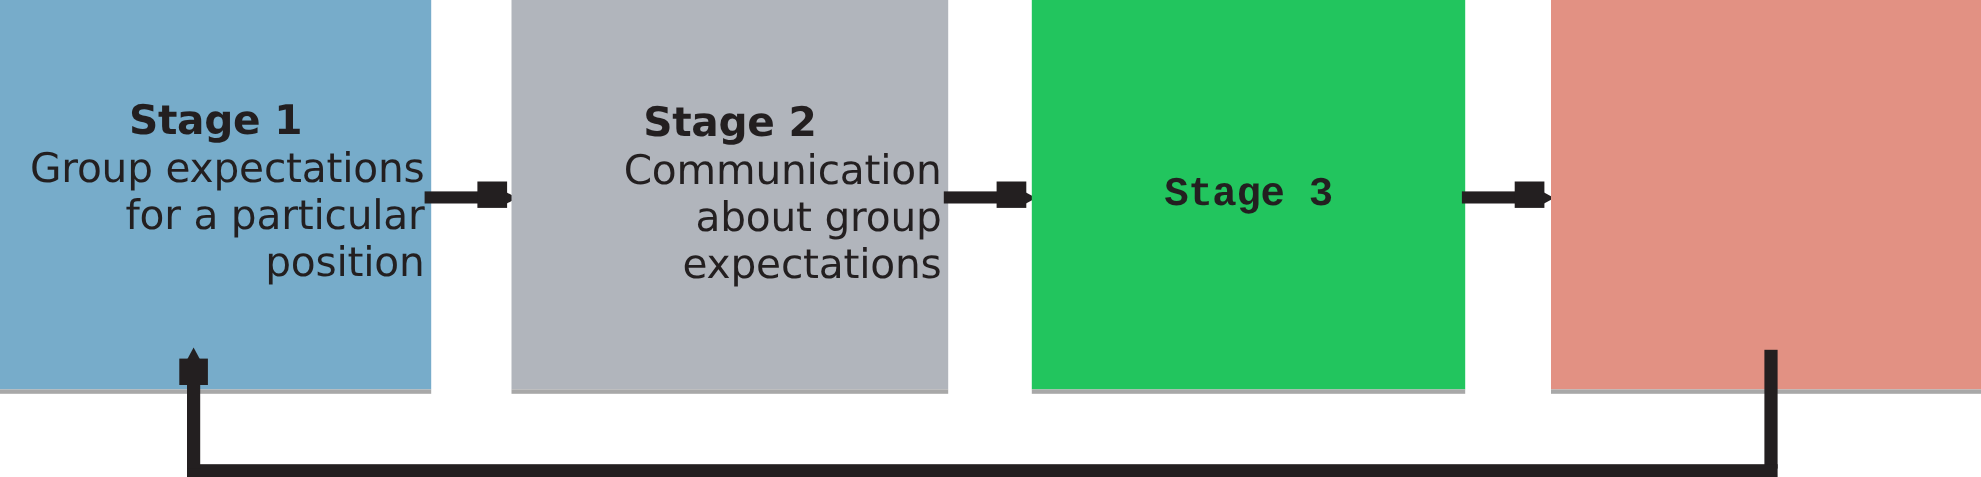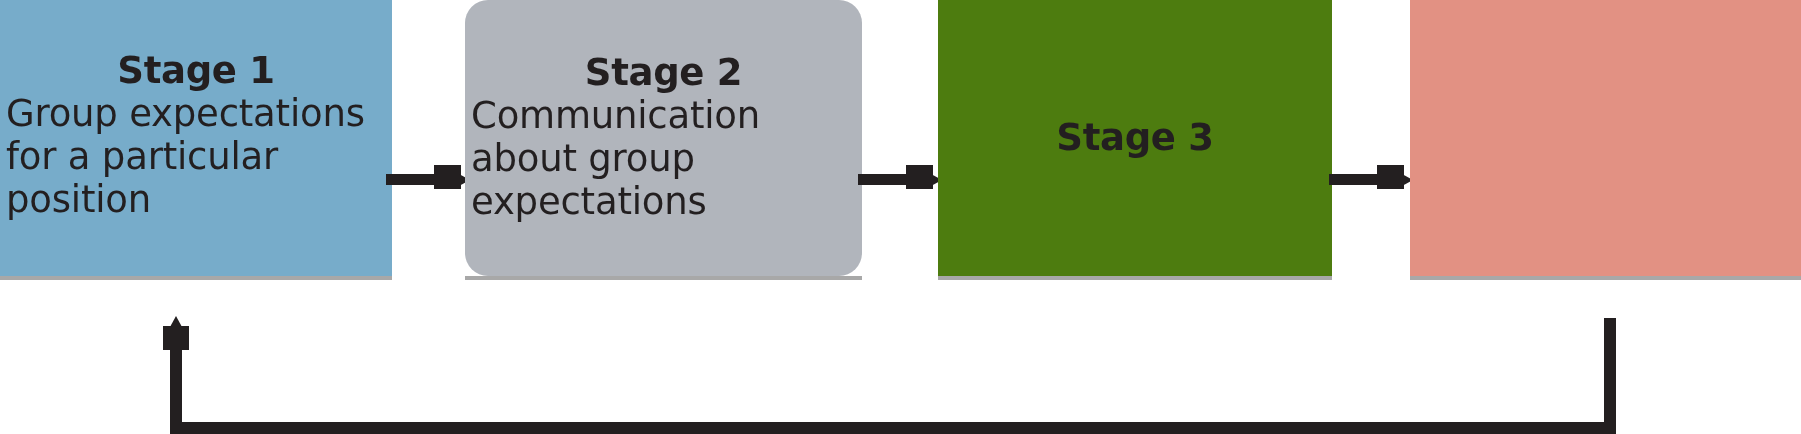--- a/index.html
+++ b/index.html
@@ -13,27 +13,27 @@
     height: 434px;
     background: #ffffff;
     overflow: hidden;
     font-family: "DejaVu Sans", "Liberation Sans", sans-serif;
   }
 
   
   .stage-box {
     position: absolute;
     top: 0;
-    height: 276px;
+    height: 354px;
     box-sizing: border-box;
     display: flex;
     flex-direction: column;
     align-items: center;
     justify-content: center;
-    text-align: left;
+    text-align: right;
     color: #231f20;
     padding: 0 6px;
     line-height: 1.16;
   }
   .stage-box::after {
     
     content: "";
     position: absolute;
     left: 0;
     right: 0;
@@ -133,32 +133,32 @@
     <div class="stage-title">Stage 1</div>
     <div class="stage-desc">Group expectations for a particular position</div>
   </div>
 
   <div class="connector" id="conn-1">
     <div class="shaft"></div>
     <div class="block"></div>
     <div class="tip"></div>
   </div>
 
-  <div class="stage-box" id="box-2" style="background: rgb(177, 181, 188); border-radius: 23px;">
+  <div class="stage-box" id="box-2" style="background: rgb(177, 181, 188);">
     <div class="stage-title">Stage 2</div>
     <div class="stage-desc">Communication about group expectations</div>
   </div>
 
   <div class="connector" id="conn-2">
     <div class="shaft"></div>
     <div class="block"></div>
     <div class="tip"></div>
   </div>
 
-  <div class="stage-box" id="box-3" style="background: #4d7c0f;">
+  <div class="stage-box" id="box-3" style="background: #22c55e; font-family: Liberation Mono, monospace;">
     <div class="stage-title">Stage 3</div>
   </div>
 
   <div class="connector" id="conn-3">
     <div class="shaft"></div>
     <div class="block"></div>
     <div class="tip"></div>
   </div>
 
   <div class="stage-box" id="box-4" style="background: rgb(226, 145, 131);">

